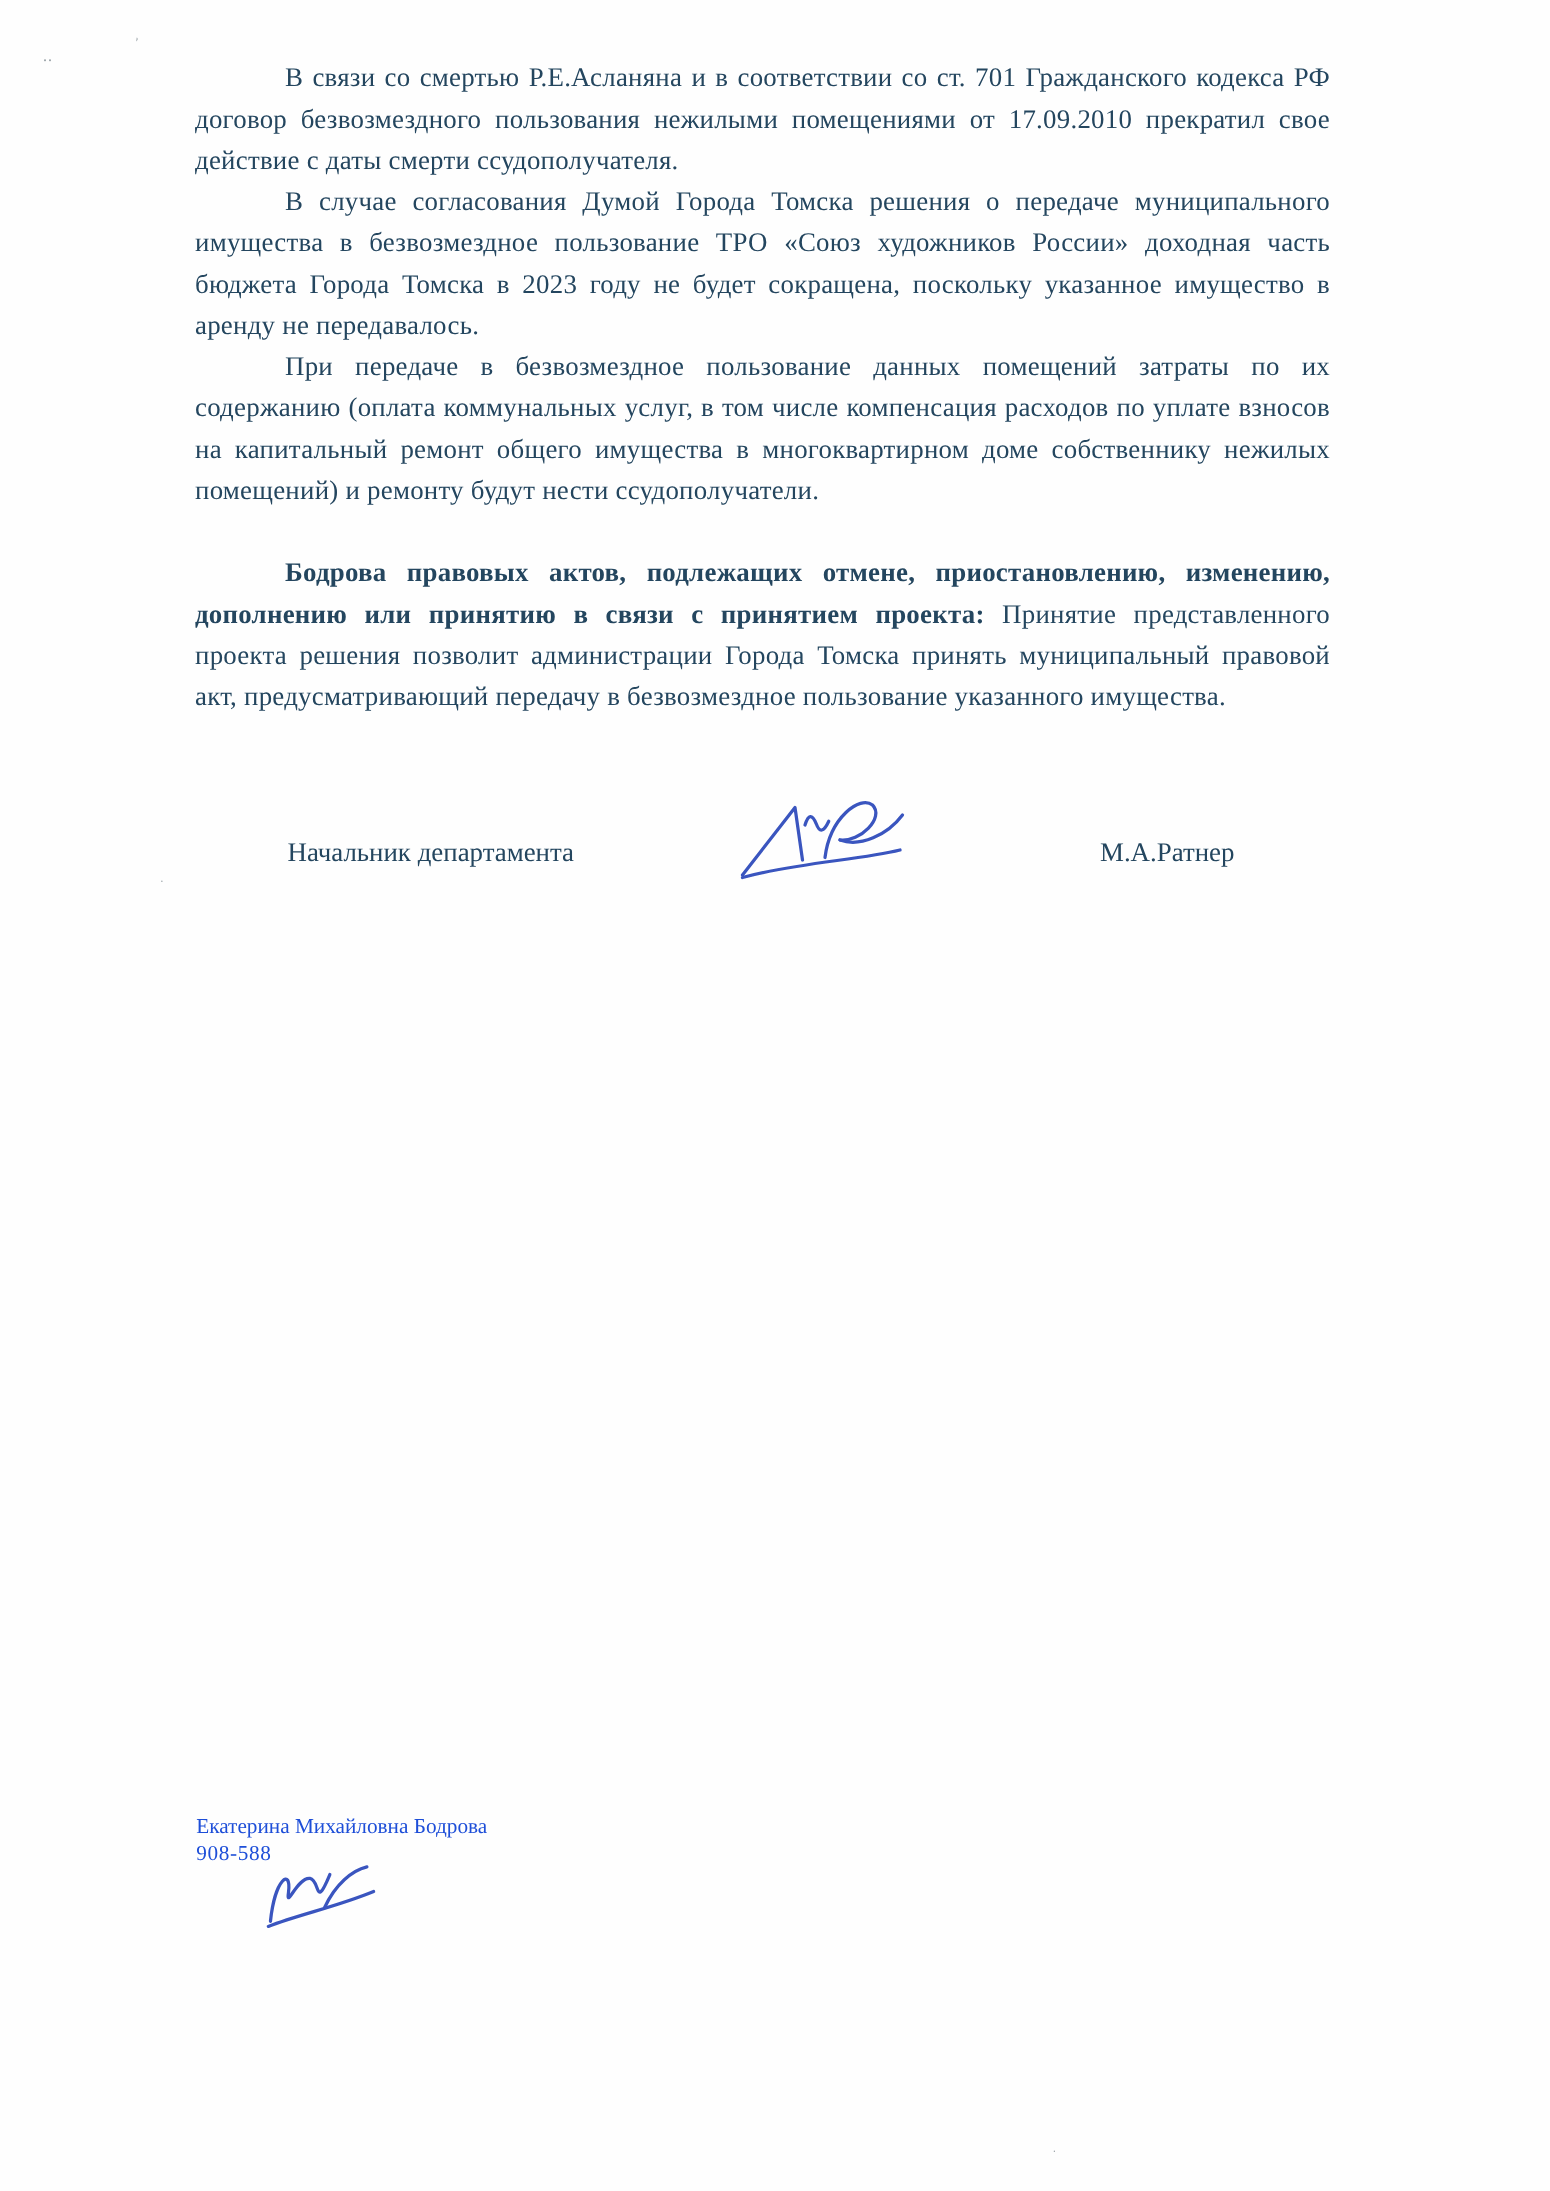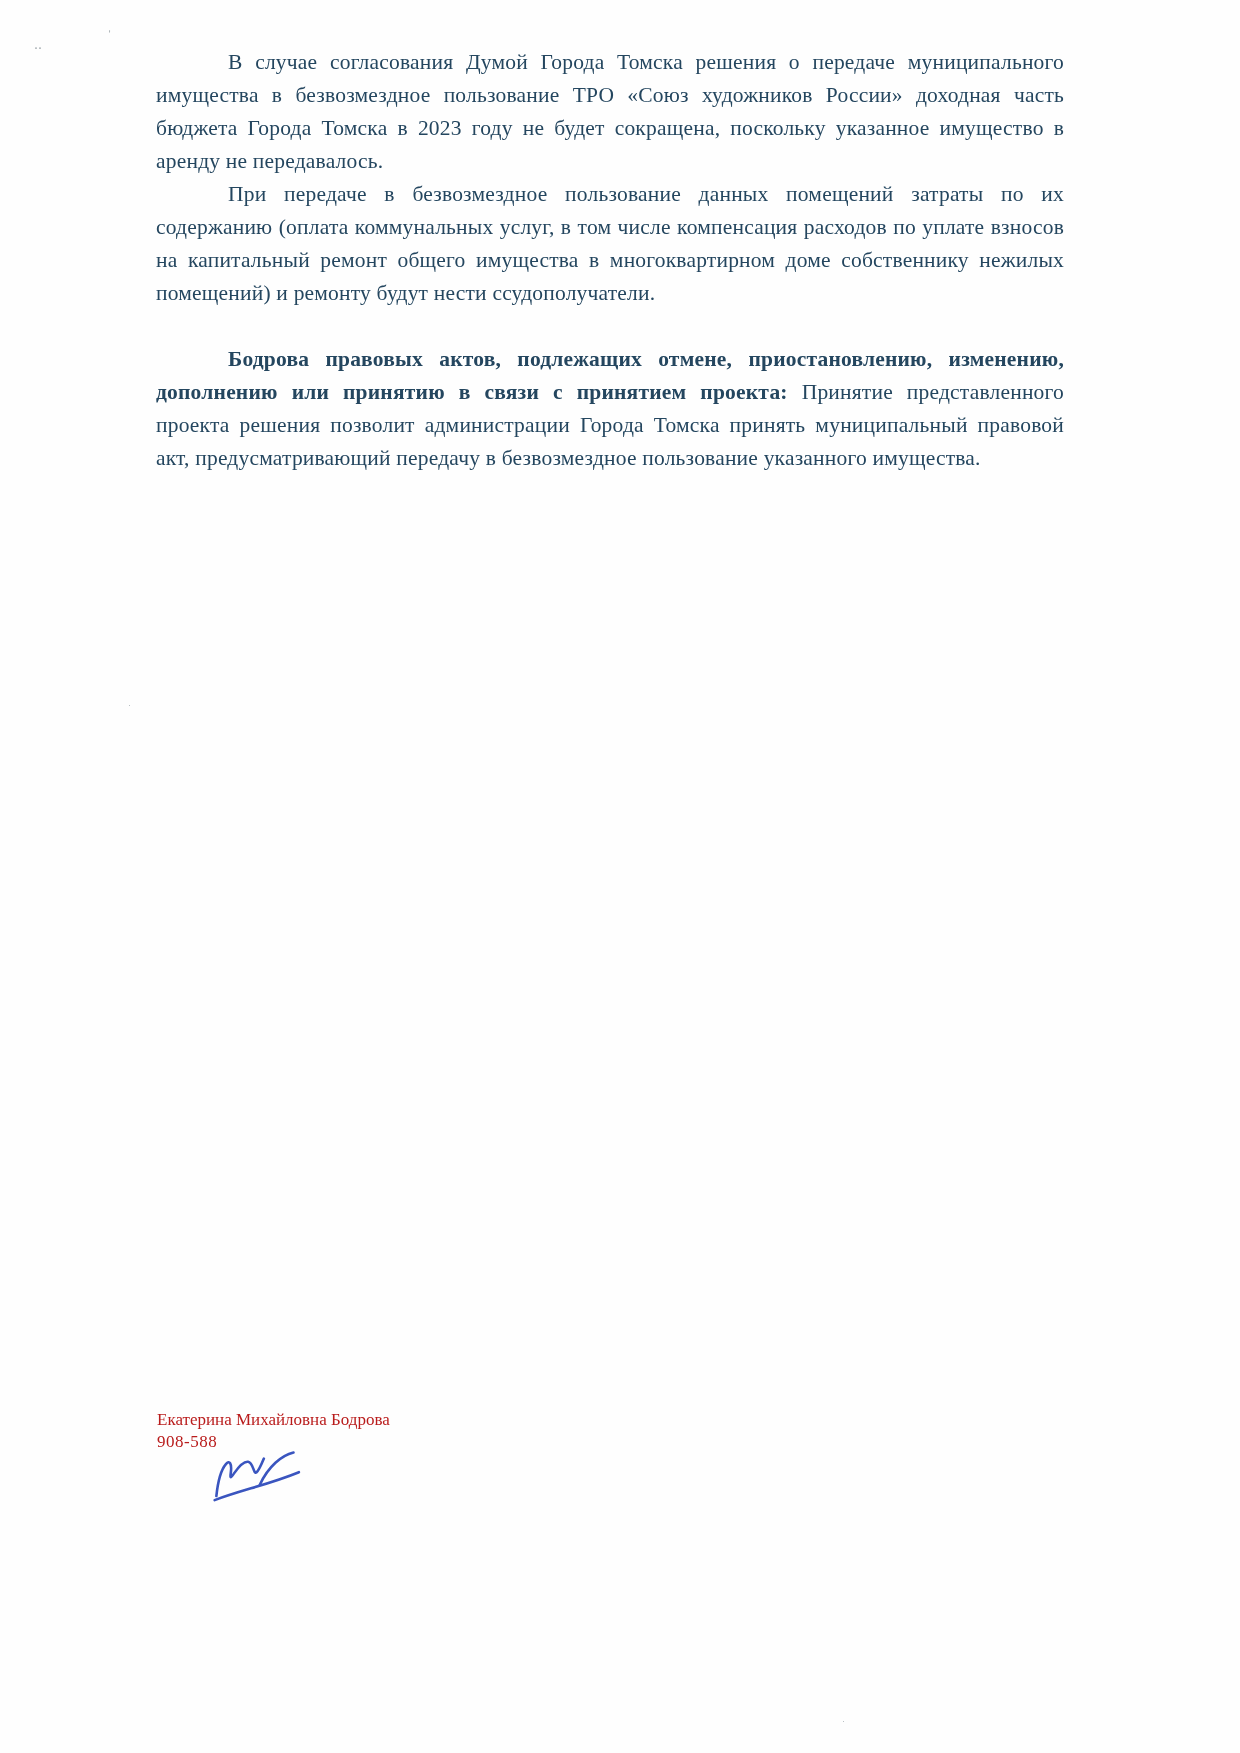--- a/index.html
+++ b/index.html
@@ -59,24 +59,24 @@
     white-space: nowrap;
   }
   .sign-ink {
     position: absolute;
     left: 432px;
     top: -6px;
   }
   .footer {
     position: absolute;
     left: 157px;
-    top: 1409px;
+    top: 1450px;
     font-size: 17px;
     line-height: 22px;
-    color: #b91c1c;
+    color: #1d4ed8;
   }
   .footer .phone {
     letter-spacing: 0.5px;
   }
   .footer-ink {
     position: absolute;
     left: 52px;
     top: 36px;
     transform: rotate(-4deg);
   }
@@ -102,28 +102,42 @@
 
 <div class="page">
 
   <span class="artifact a1">‥</span>
   <span class="artifact a2">`</span>
   <span class="artifact a3">·</span>
   <span class="artifact a4">·</span>
 
   <div class="content">
 
+    <p class="para">В связи со смертью Р.Е.Асланяна и в соответствии со ст. 701 Гражданского кодекса РФ договор безвозмездного пользования нежилыми помещениями от 17.09.2010 прекратил свое действие с даты смерти ссудополучателя.</p>
 
 
     <p class="para">В случае согласования Думой Города Томска решения о передаче муниципального имущества в  безвозмездное пользование ТРО «Союз художников России» доходная часть бюджета Города Томска в 2023 году не будет сокращена, поскольку указанное имущество в аренду не передавалось.</p>
 
     <p class="para">При передаче в безвозмездное пользование данных помещений затраты по их содержанию (оплата коммунальных услуг, в том числе компенсация расходов по уплате взносов на капитальный ремонт общего имущества в многоквартирном доме собственнику нежилых помещений) и ремонту будут нести ссудополучатели.</p>
 
     <p class="para acts"><span class="bold">Бодрова правовых актов, подлежащих отмене, приостановлению, изменению, дополнению или принятию в связи с принятием проекта:</span><span>  Принятие представленного проекта решения позволит администрации Города Томска принять муниципальный правовой акт, предусматривающий передачу в безвозмездное пользование указанного имущества.</span></p>
 
+    <div class="sign-row">
+      <span class="sign-title">Начальник  департамента</span>
+
+      <svg class="sign-ink" width="150" height="80" viewBox="0 0 150 80">
+        <path d="M6,70 L48,16 L54,58"></path>
+        <path d="M56,30 q4,-13 9,-1 q4,11 10,-2"></path>
+        <path d="M72,56 C76,24 100,6 110,14 C120,24 100,44 84,42"></path>
+        <path d="M84,42 C100,48 122,38 134,22"></path>
+        <path d="M6,72 C50,60 100,58 132,50"></path>
+      </svg>
+
+      <span class="sign-name">М.А.Ратнер</span>
+    </div>
 
   </div>
 
   <div class="footer">
     <div>Екатерина Михайловна Бодрова</div>
     <div class="phone">908-588</div>
 
     <svg class="footer-ink" width="100" height="60" viewBox="0 0 100 60">
       <path d="M6,48 C12,14 26,6 22,26 C19,40 30,14 40,16 C48,18 42,42 56,14"></path>
       <path d="M50,40 C60,22 74,12 86,10"></path>

